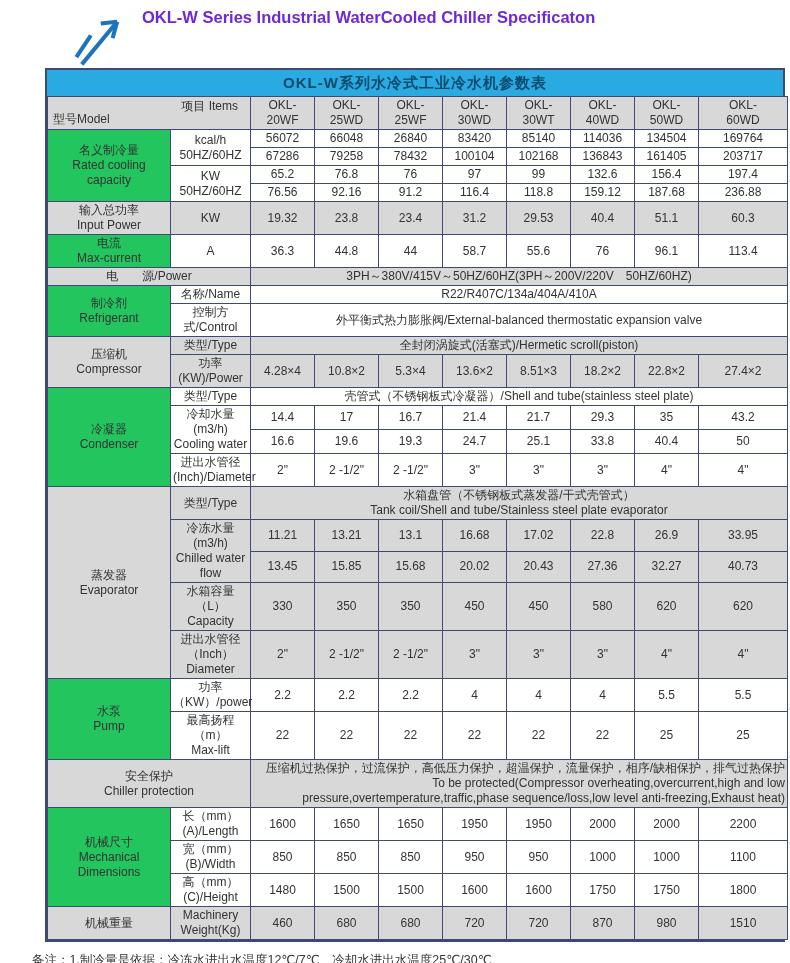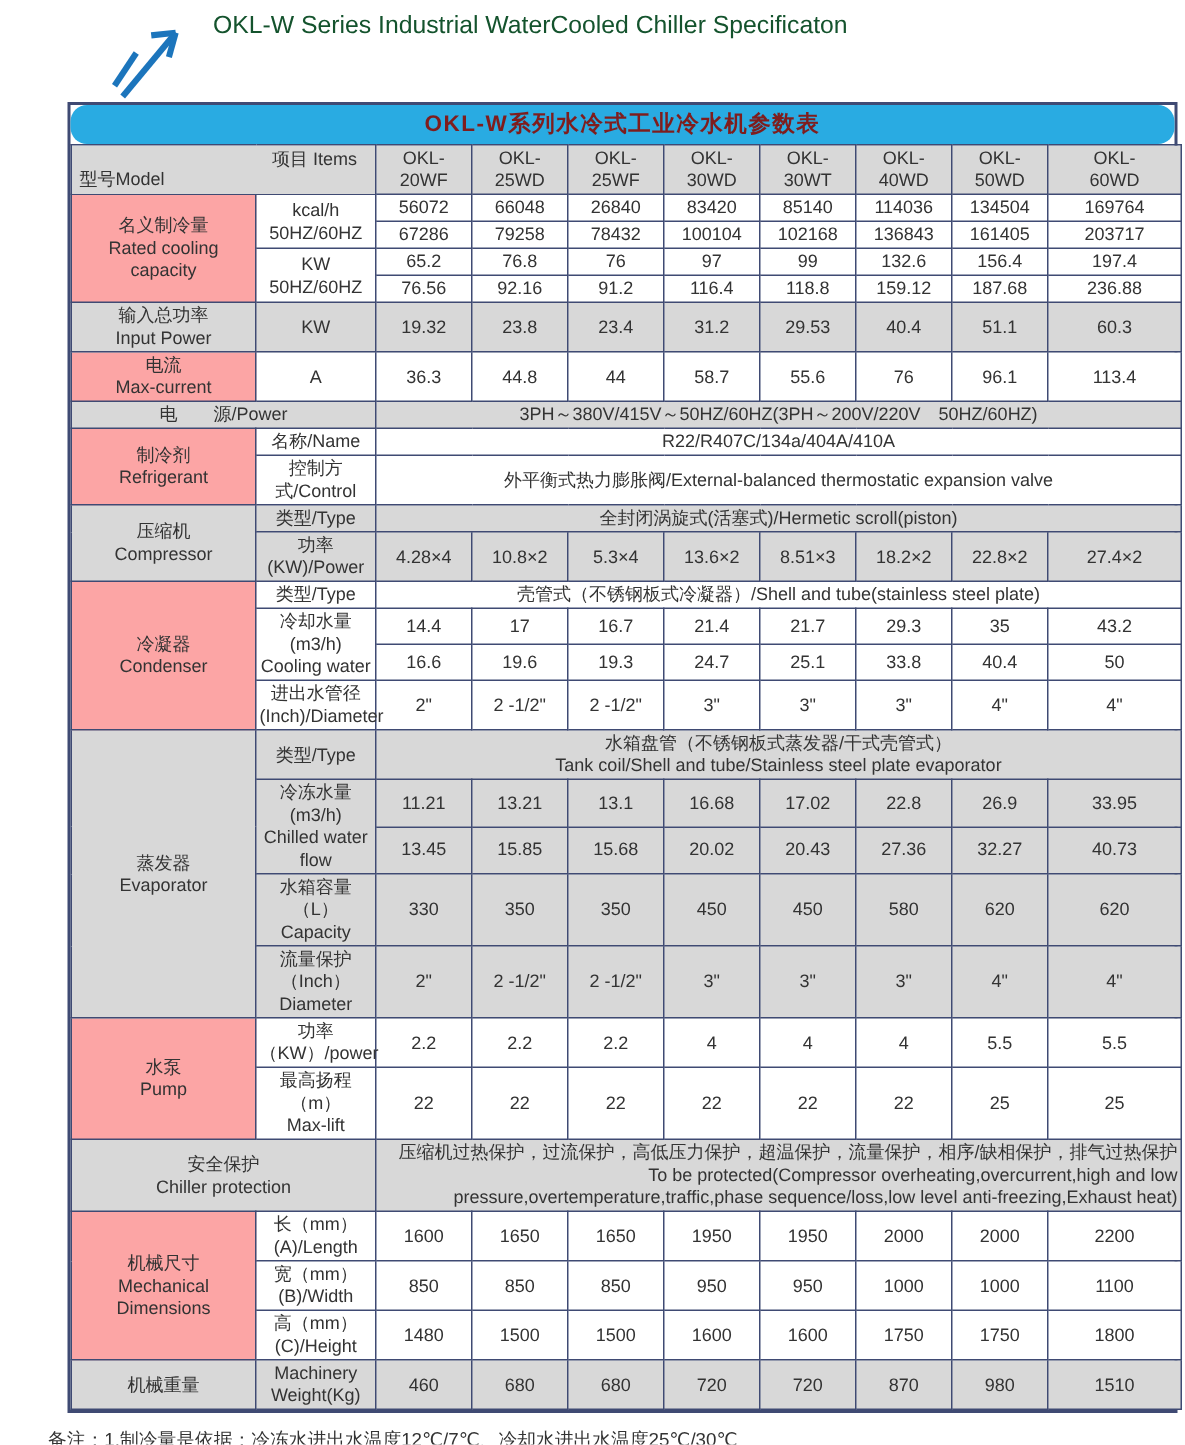--- a/index.html
+++ b/index.html
@@ -4,32 +4,32 @@
 <style>
   * { margin:0; padding:0; box-sizing:border-box; }
   html,body { width:790px; background:#ffffff; }
   body { height:963px; font-family:"Liberation Sans","DejaVu Sans",sans-serif; color:#3a3a3a; }
 
   
   .hdr { display:flex; align-items:flex-start; padding:6px 0 0 70px; height:64px; }
   .hdr svg { flex:0 0 auto; margin-top:4px; }
   .hdr .titles { margin-left:14px; }
   .t-zh { font-size:25px; font-weight:600; color:#262626; letter-spacing:1px; line-height:1.15; }
-  .t-en { font-size:16.5px; font-weight:400; color:#14532d; margin-top:2px; }
+  .t-en { font-size:16.5px; font-weight:700; color:#6d28d9; margin-top:2px; }
 
   
   .tablewrap { width:740px; margin:4px 0 0 45px; border:2px solid #3f4a73; }
-  .banner { height:26px; line-height:26px; background:#29abe2; color:#7f1d1d;
-            font-size:15px; font-weight:bold; text-align:center; letter-spacing:1px;border-radius:11px; }
+  .banner { height:26px; line-height:26px; background:#29abe2; color:#0c4a6e;
+            font-size:15px; font-weight:bold; text-align:center; letter-spacing:1px; }
   table { width:100%; border-collapse:collapse; table-layout:fixed; }
   col.c1{width:123px;} col.c2{width:80px;} col.cv{width:64px;} col.cl{width:89px;}
   td { border:1px solid #3f4a73; text-align:center; vertical-align:middle;
        font-size:12px; line-height:1.25; padding:1px 2px; background:#ffffff; color:#333; }
   tr.shade td { background:#d8d8d8; }
-  td.glab { background:#fca5a5; }
+  td.glab { background:#22c55e; }
   td.pre { white-space:pre-line; }
   td.left { text-align:right; padding-left:5px; }
   tr.r17 td{height:17px;} tr.r22 td{height:22px;} tr.r26 td{height:26px;}
   tr.r27 td{height:27px;} tr.r28 td{height:28px;} tr.r29 td{height:29px;}
   tr.r30 td{height:30px;} tr.r31 td{height:31px;} tr.r33 td{height:33px;}
   tr.r46 td{height:46px;}
 
   
   td.diag { position:relative; padding:0;
     background-image:linear-gradient(to bottom right,
@@ -285,21 +285,21 @@
       <td>330</td>
           <td>350</td>
           <td>350</td>
           <td>450</td>
           <td>450</td>
           <td>580</td>
           <td>620</td>
           <td>620</td>
         </tr>
       <tr class="r31 shade">
-        <td class="pre">流量保护（Inch）
+        <td class="pre">进出水管径（Inch）
 Diameter</td>
       <td>2"</td>
           <td>2 -1/2"</td>
           <td>2 -1/2"</td>
           <td>3"</td>
           <td>3"</td>
           <td>3"</td>
           <td>4"</td>
           <td>4"</td>
         </tr>

